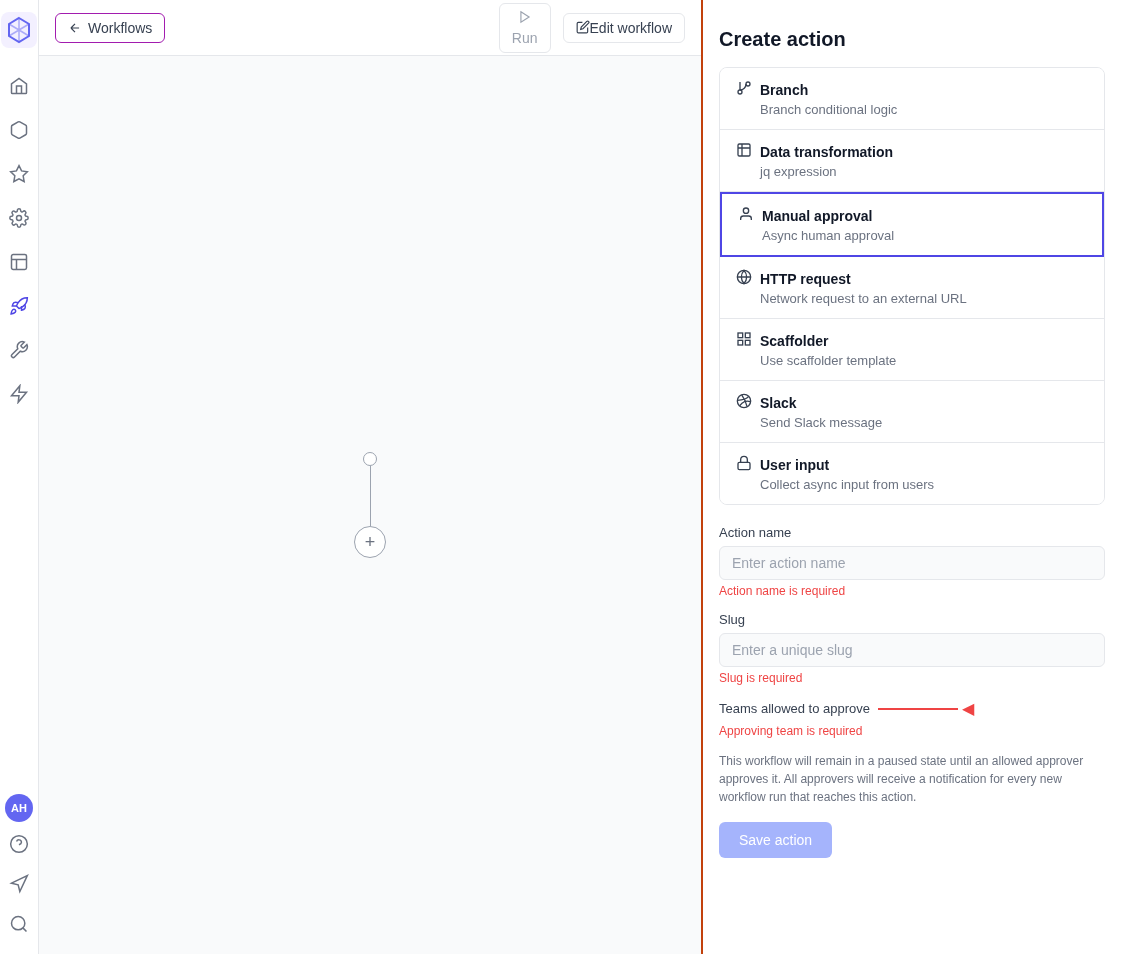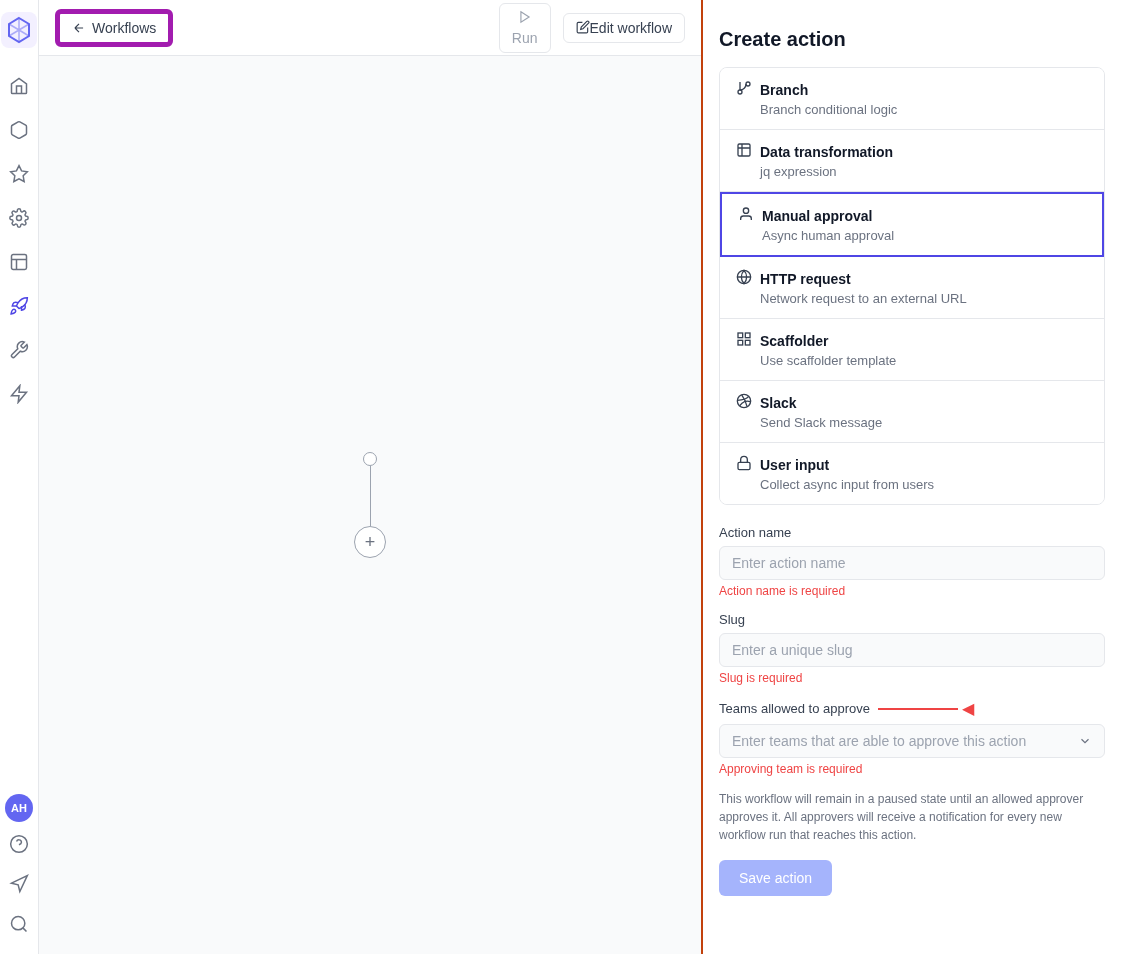--- a/index.html
+++ b/index.html
@@ -69,21 +69,21 @@
       border-bottom: 1px solid #e5e7eb;
       display: flex;
       align-items: center;
       padding: 0 16px;
       gap: 12px;
     }
     .back-btn {
       display: flex;
       align-items: center;
       gap: 6px;
-      border: 5px solid #a21caf;
+      border: 1px solid #a21caf;
       border-radius: 6px;
       padding: 6px 12px;
       font-size: 14px;
       cursor: pointer;
       background: #fff;
       color: #374151;
     }
     .header-spacer { flex: 1; }
     .run-btn {
       display: flex;
@@ -521,26 +521,20 @@
 
   
   <div class="field-group">
     <div class="teams-label-row">
       <div class="field-label" style="margin-bottom:0;">Teams allowed to approve</div>
       <div class="arrow-indicator">
         <div class="arrow-line"></div>
         <span style="color:#ef4444; font-size:16px;">◀</span>
       </div>
     </div>
-    <div class="teams-dropdown">
-      <span style="color:#9ca3af; font-size:14px;">Enter teams that are able to approve this action</span>
-      <svg width="14" height="14" viewBox="0 0 24 24" fill="none" stroke="#6b7280" stroke-width="2">
-          <path d="M6 9l6 6 6-6"></path>
-        </svg>
-    </div>
     <div class="field-error">Approving team is required</div>
   </div>
 
   
   <div class="info-text">This workflow will remain in a paused state until an allowed approver approves it. All approvers will receive a notification for every new workflow run that reaches this action.</div>
 
   
   <button class="save-btn">Save action</button>
 </div>
 

